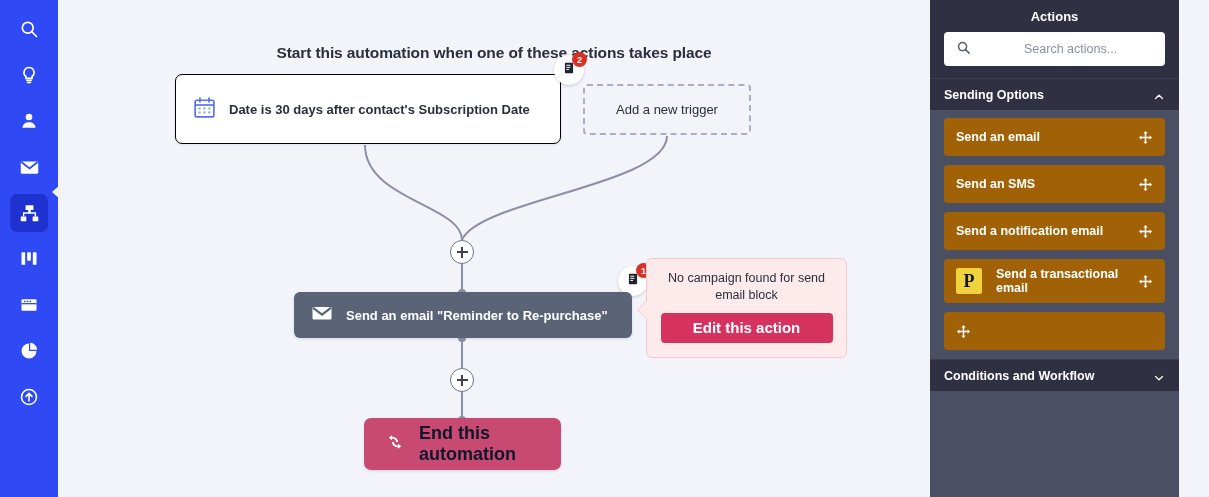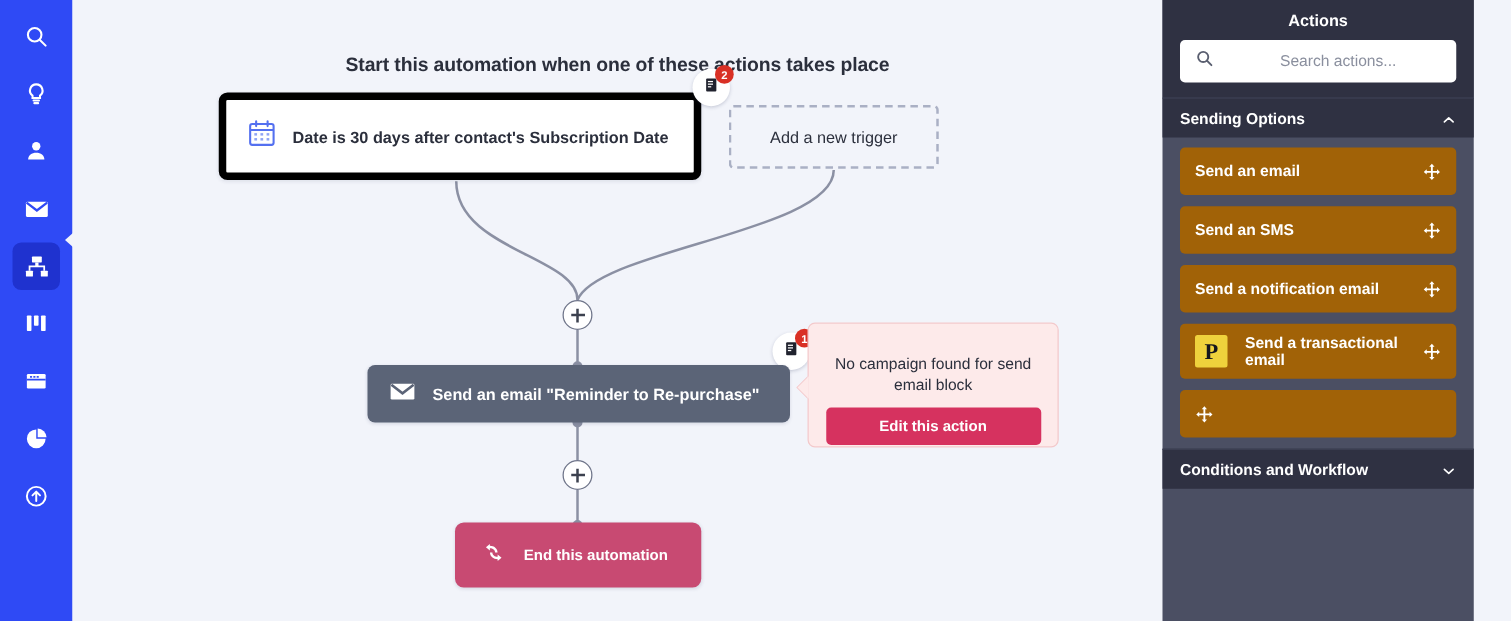--- a/index.html
+++ b/index.html
@@ -52,21 +52,21 @@
     text-align: center;
     font-size: 15.5px; font-weight: bold; color: #2b2f3c;
     letter-spacing: -0.1px;
   }
 
   
   #trigger-card {
     position: absolute; left: 117px; top: 74px;
     width: 386px; height: 70px;
     background: #ffffff;
-    border: 6px solid #000000;
+    border: 1px solid #000000;
     border-radius: 7px;
     box-shadow: 0 1px 3px rgba(40,50,90,.09);
     display: flex; align-items: center;
     padding-left: 16px;
     cursor: pointer;
   }
   #trigger-card .label {
     font-size: 13px; font-weight: bold; color: #2b2f3c;
     margin-left: 12px;
   }
@@ -147,33 +147,33 @@
     margin-left: 12px;
   }
 
   
   #error-tip {
     position: absolute; left: 588px; top: 258px;
     width: 201px; height: 100px;
     background: #fdeaea;
     border: 1px solid #f3c9cb;
     border-radius: 6px;
-    padding: 24px 12px 0;
+    padding: 11px 12px 0;
     text-align: center;
     z-index: 6;
   }
   #error-tip .msg {
     font-size: 12.5px; color: #2b2f3c; line-height: 1.35;
   }
   #error-tip .btn {
     display: block; margin: 9px auto 0;
     width: 172px; height: 30px;
     background: #d6325f; color: #fff;
     border: none; border-radius: 4px;
-    font-size: 12px; font-weight: bold;
+    font-size: 15px; font-weight: bold;
     font-family: "Liberation Sans", sans-serif;
     cursor: pointer;
   }
   #error-tip .notch {
     position: absolute; left: -9px; top: 42px;
     width: 0; height: 0;
     border-top: 9px solid transparent;
     border-bottom: 9px solid transparent;
     border-right: 9px solid #fdeaea;
   }
@@ -191,21 +191,21 @@
     width: 197px; height: 52px;
     background: #c84a72;
     border-radius: 7px;
     display: flex; align-items: center;
     padding-left: 20px;
     cursor: pointer;
     box-shadow: 0 1px 3px rgba(40,50,90,.14);
     z-index: 5;
   }
   #end-node .label {
-    font-size: 12px; font-weight: bold; color: #ffffff;
+    font-size: 18px; font-weight: bold; color: #0f172a;
     margin-left: 13px;
   }
 
   
   #rightpanel {
     position: absolute; left: 930px; top: 0;
     width: 249px; height: 497px;
     background: #4b4f63;
   }
   #panel-header {

